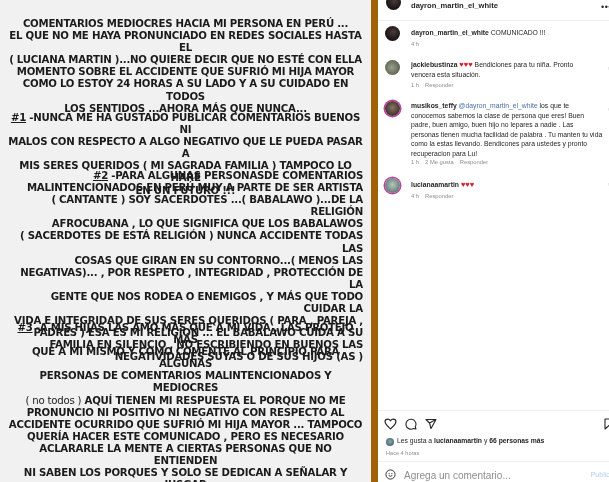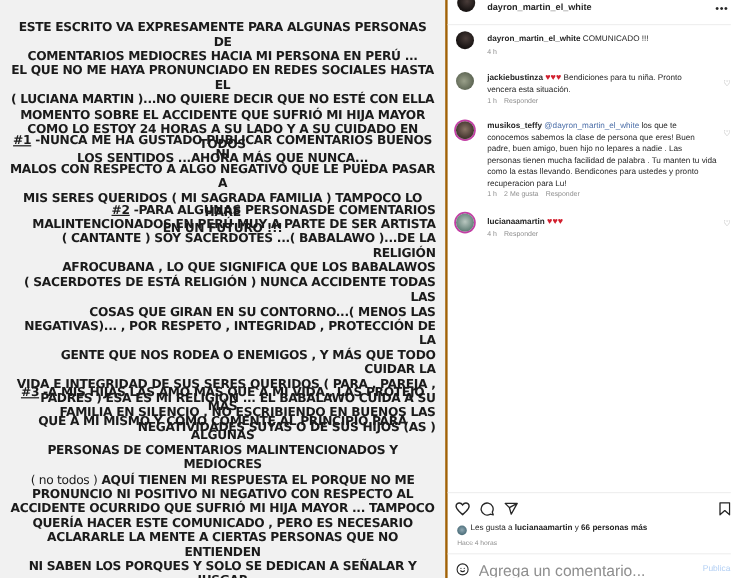--- a/index.html
+++ b/index.html
@@ -14,21 +14,21 @@
     font-size: 10.2px; line-height: 12.1px; letter-spacing: -0.25px;
   }
   .story .para { position: absolute; left: 8px; right: 8px; }
   .story .p0 { top: 18px; }
   .story .p1 { top: 112px; }
   .story .p2 { top: 170px; text-align: right; }
   .story .p3 { top: 322px; }
   .story .num { text-decoration: underline; }
   .story .small { font-weight: normal; }
 
-  .panel { position: absolute; left: 371px; top: 0; width: 238px; height: 482px; background: #fff; border-left: 2px solid #a16207; }
+  .panel { position: absolute; left: 371px; top: 0; width: 238px; height: 482px; background: #fff; border-left: 7px solid #a16207; }
 
   .header { position: absolute; left: 0; top: 0; width: 238px; height: 20px; }
   .avatar { position: absolute; border-radius: 50%; overflow: hidden; }
   .av-dark { background: radial-gradient(circle at 55% 40%, #4a3d3a 0%, #1c1716 60%, #0c0a0a 100%); }
   .av-jackie { background: radial-gradient(circle at 45% 50%, #9aa08a 0%, #6b7360 55%, #48503f 100%); }
   .av-teffy { background: radial-gradient(circle at 50% 45%, #8a7466 0%, #4b3c35 60%, #2a211d 100%); box-shadow: 0 0 0 1.5px #c23fa4; }
   .av-luciana { background: radial-gradient(circle at 50% 45%, #b9c7c0 0%, #6f8a82 60%, #3f5a55 100%); box-shadow: 0 0 0 1.5px #c23fa4; }
   .av-like { background: radial-gradient(circle at 50% 45%, #8fa8b3 0%, #4b6d79 70%); }
 
   .username { position: absolute; font-weight: bold; font-size: 7.6px; color: #262626; }
@@ -46,30 +46,29 @@
   .sep { position: absolute; left: 0; width: 238px; height: 1px; background: #efefef; }
 
   .actions { position: absolute; left: 0; top: 415px; width: 238px; height: 20px; }
   .icon { position: absolute; display: block; }
 
   .likes { position: absolute; left: 8px; top: 437px; font-size: 6.8px; color: #262626; }
   .likes b { font-weight: bold; }
   .ago { position: absolute; left: 8px; top: 450px; font-size: 5.6px; color: #8e8e8e; }
 
   .composer { position: absolute; left: 0; top: 466px; width: 238px; height: 16px; }
-  .composer input { position: absolute; left: 26px; top: 3px; width: 160px; height: 12px; border: none; outline: none; font-family: "Liberation Sans", sans-serif; font-size: 13px; color: #262626; background: transparent; }
+  .composer input { position: absolute; left: 26px; top: 3px; width: 160px; height: 12px; border: none; outline: none; font-family: "Liberation Sans", sans-serif; font-size: 10px; color: #262626; background: transparent; }
   .composer input::placeholder { color: #8e8e8e; }
   .publish { position: absolute; right: 0; top: 5px; font-size: 7px; color: #b2cff4; font-weight: normal; background: none; border: none; font-family: "Liberation Sans", sans-serif; }
 </style>
 </head>
 <body>
 
 <div class="story">
   <div class="para p0">
-    <div>ESTE ESCRITO VA EXPRESAMENTE PARA ALGUNAS PERSONAS DE</div>
     <div>COMENTARIOS MEDIOCRES HACIA MI PERSONA EN PERÚ ...</div>
     <div>EL QUE NO ME HAYA PRONUNCIADO EN REDES SOCIALES HASTA EL</div>
     <div>( LUCIANA MARTIN )...NO QUIERE DECIR QUE NO ESTÉ CON ELLA</div>
     <div>MOMENTO SOBRE EL ACCIDENTE QUE SUFRIÓ MI HIJA MAYOR</div>
     <div>COMO LO ESTOY 24 HORAS A SU LADO Y A SU CUIDADO EN TODOS</div>
     <div>LOS SENTIDOS ...AHORA MÁS QUE NUNCA...</div>
   </div>
 
   <div class="para p1">
     <div><span class="num">#1</span><span> -NUNCA ME HA GUSTADO PUBLICAR COMENTARIOS BUENOS NI</span></div>

